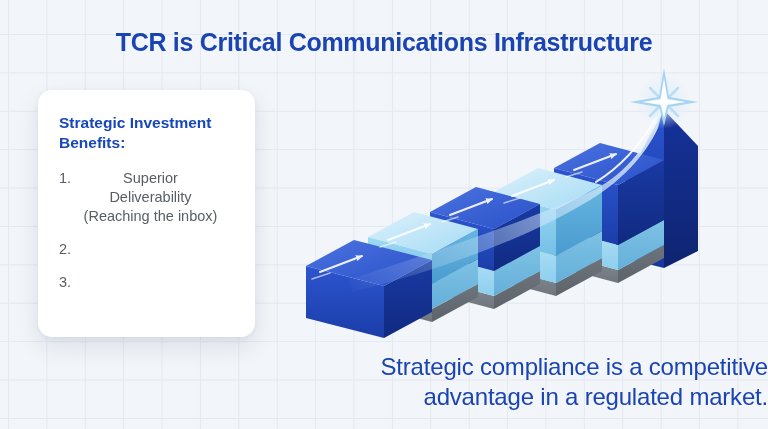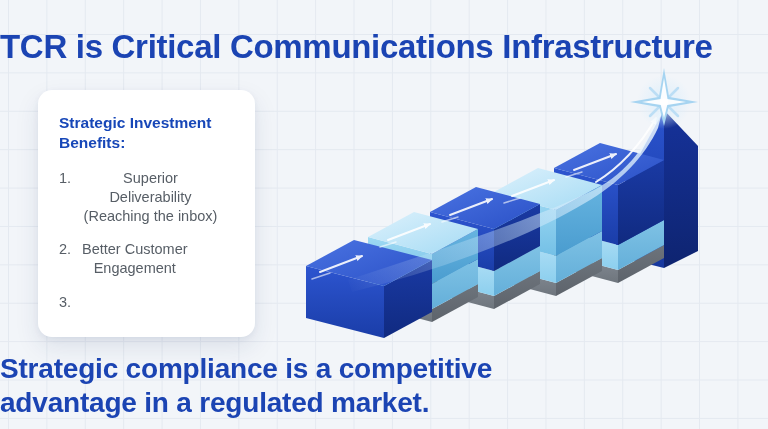--- a/index.html
+++ b/index.html
@@ -8,41 +8,41 @@
     background-color:#f2f5f9;
     background-image:
       linear-gradient(to right, #e4e9f0 1px, transparent 1px),
       linear-gradient(to bottom, #e4e9f0 1px, transparent 1px);
     background-size:38.4px 38.4px;
     background-position:8px 34px;
     font-family:"Liberation Sans", sans-serif;
   }
   .illustration{position:absolute;left:0;top:0;width:768px;height:429px;pointer-events:none;}
   .slide-title{
-    position:absolute;top:28px;left:0;right:0;
-    font-size:33px;font-weight:800;color:#1b44b3;letter-spacing:-0.3px;
+    position:absolute;top:28px;left:0;right:0;text-align:center;
+    font-size:25px;font-weight:800;color:#1b44b3;letter-spacing:-0.3px;
   }
   .benefits-card{
     position:absolute;left:38px;top:90px;width:217px;height:247px;box-sizing:border-box;
     background:#ffffff;border-radius:14px;padding:23px 36px 18px 21px;
     box-shadow:0 10px 24px rgba(25,50,100,.10), 0 2px 6px rgba(25,50,100,.06);
   }
   .card-heading{
     font-size:15.5px;font-weight:800;color:#1747b8;line-height:1.32;
     white-space:pre-line;margin:0 0 15px 0;
   }
   .benefit-item{
     display:flex;gap:7px;margin-bottom:14px;
     font-size:14.5px;color:#575e66;line-height:1.32;
   }
   .benefit-num{flex:0 0 16px;}
   .benefit-text{white-space:pre-line;text-align:center;}
   .tagline{
-    position:absolute;top:352px;left:0;right:0;text-align:left;
-    font-size:28px;font-weight:700;color:#1b44b3;line-height:1.23;
+    position:absolute;top:352px;left:0;right:0;text-align:right;
+    font-size:24px;font-weight:400;color:#1b44b3;line-height:1.23;
     letter-spacing:-0.2px;white-space:pre-line;
   }
 </style>
 </head>
 <body>
 
 <div class="stage">
 
   <svg class="illustration" viewBox="0 0 768 429" aria-hidden="true">
     <defs>
@@ -196,22 +196,20 @@
   <div class="benefits-card">
     <div class="card-heading">Strategic Investment
 Benefits:</div>
     <div class="benefit-item">
       <span class="benefit-num">1.</span>
       <span class="benefit-text">Superior Deliverability
 (Reaching the inbox)</span>
     </div>
     <div class="benefit-item">
       <span class="benefit-num">2.</span>
-      <span class="benefit-text">Better Customer
-Engagement</span>
     </div>
     <div class="benefit-item">
       <span class="benefit-num">3.</span>
     </div>
   </div>
 
   <div class="tagline">Strategic compliance is a competitive
 advantage in a regulated market.</div>
 
 </div>

